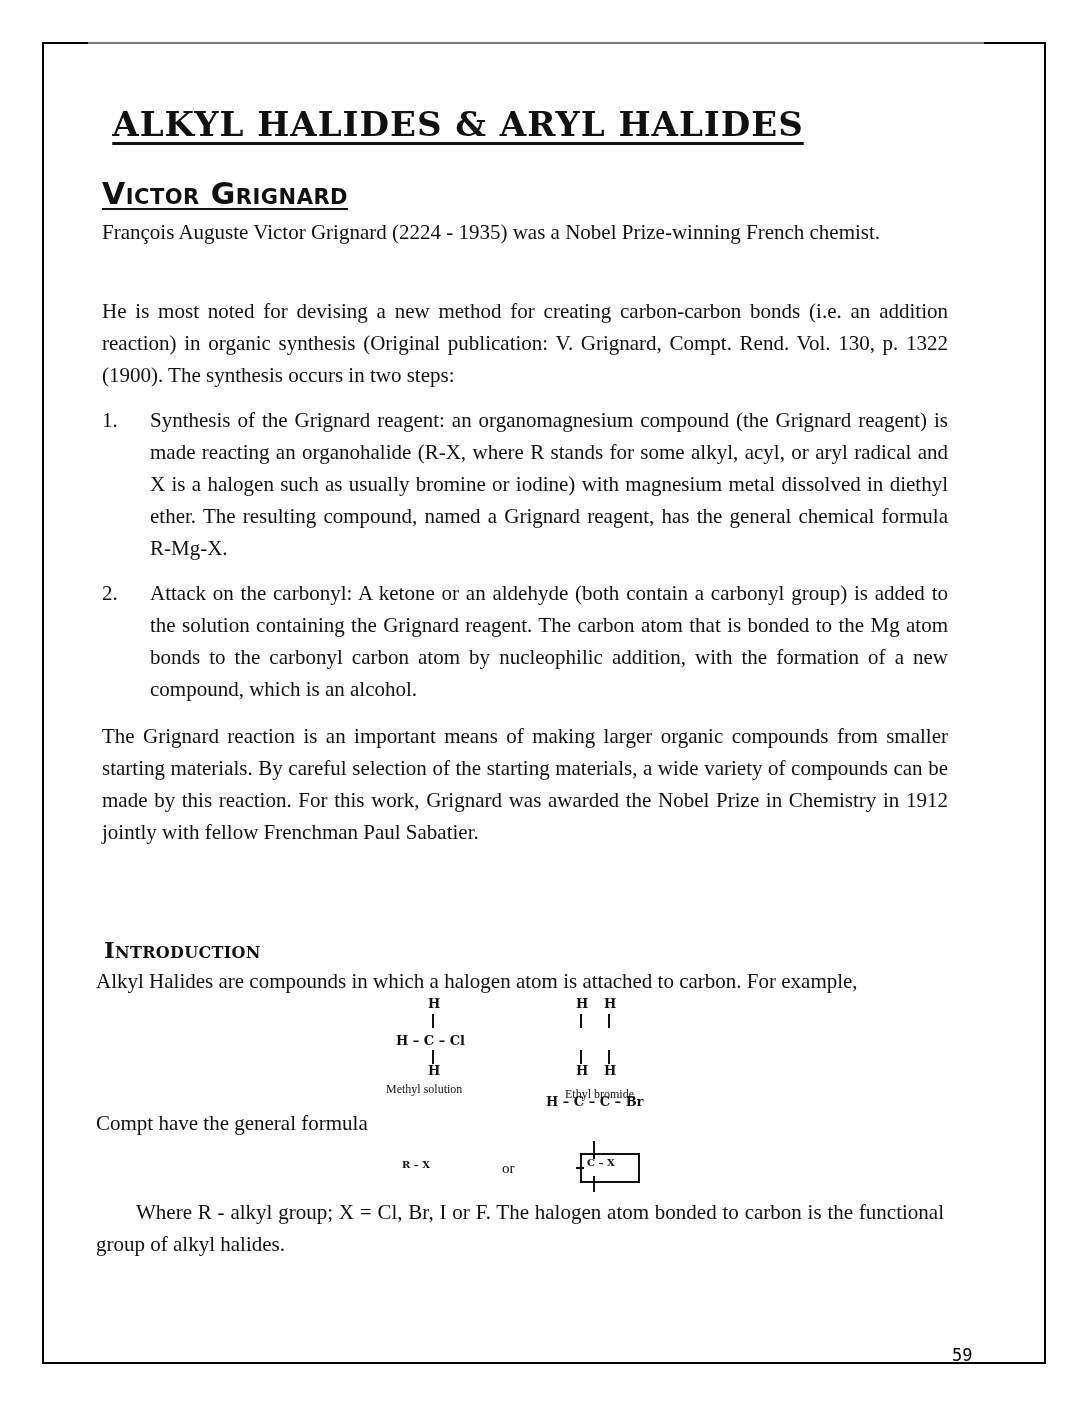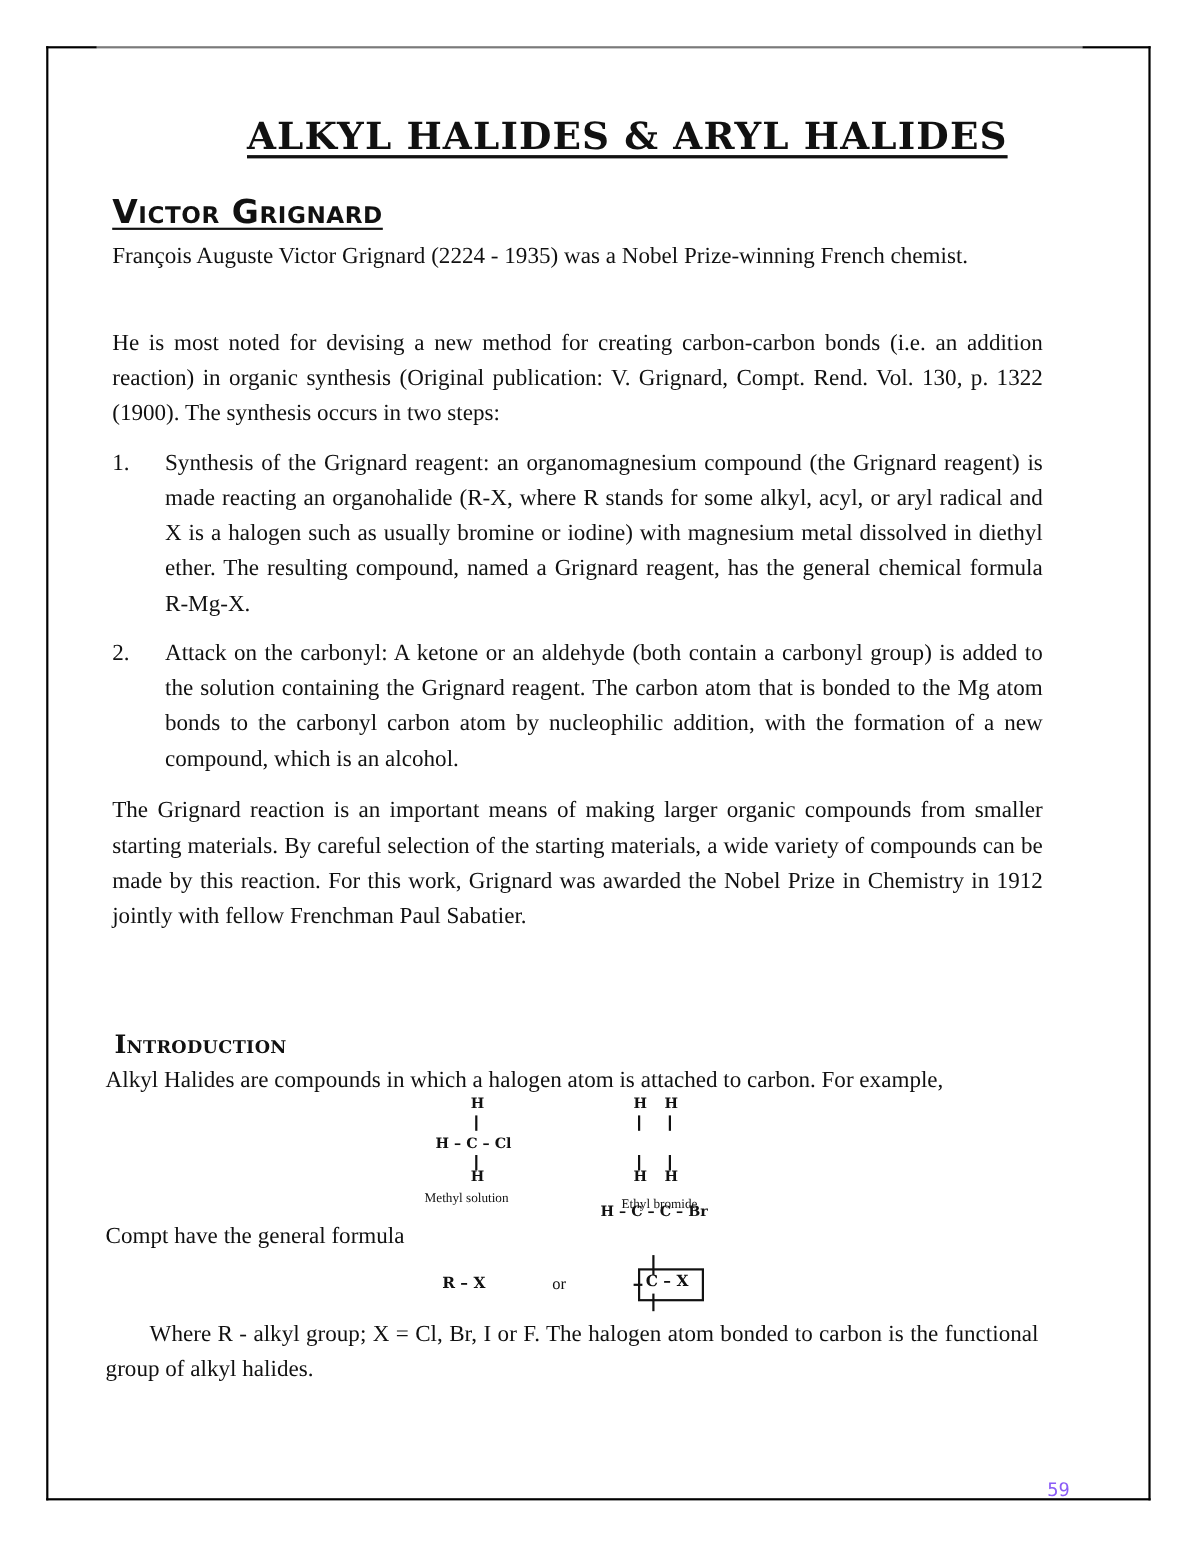--- a/index.html
+++ b/index.html
@@ -3,39 +3,39 @@
 <meta charset="utf-8">
 <style>
   html, body { margin:0; padding:0; background:#ffffff; }
   body { width:1088px; height:1408px; position:relative; overflow:hidden; font-family:"Liberation Serif", serif; color:#111; }
   .frame-top-left { position:absolute; left:42px; top:42px; width:46px; height:2px; background:#000; }
   .frame-top-mid { position:absolute; left:88px; top:42px; width:896px; height:2px; background:#7a7a7a; }
   .frame-top-right { position:absolute; left:984px; top:42px; width:62px; height:2px; background:#000; }
   .frame-left { position:absolute; left:42px; top:42px; width:2px; height:1322px; background:#000; }
   .frame-right { position:absolute; left:1044px; top:42px; width:2px; height:1322px; background:#000; }
   .frame-bottom { position:absolute; left:42px; top:1362px; width:1004px; height:2px; background:#000; }
-  .page-number { position:absolute; left:952px; top:1345px; font-family:"DejaVu Sans Mono", monospace; font-size:17px; color:#8b5cf6; }
+  .page-number { position:absolute; left:952px; top:1345px; font-family:"DejaVu Sans Mono", monospace; font-size:17px; color:#000000; }
 
-  .title { position:absolute; left:0; width:916px; top:104px; text-align:right; }
+  .title { position:absolute; left:0; width:916px; top:104px; text-align:center; }
   .title span { font-family:"DejaVu Serif", serif; font-weight:900; font-size:34px; letter-spacing:1px; text-decoration:underline; text-decoration-thickness:3px; text-underline-offset:6px; font-variant:small-caps; }
 
   .h2 { position:absolute; left:102px; top:176px; font-family:"DejaVu Sans", sans-serif; font-weight:bold; font-size:30px; font-variant:small-caps; text-decoration:underline; text-decoration-thickness:2px; text-underline-offset:4px; letter-spacing:0.5px; }
   .h3 { position:absolute; left:104px; top:936px; font-family:"DejaVu Serif", serif; font-weight:900; font-size:23px; font-variant:small-caps; letter-spacing:0.3px; }
 
   .para { position:absolute; left:102px; width:846px; font-size:21px; line-height:32px; text-align:justify; }
   .list-item { position:absolute; left:102px; width:846px; font-size:21px; line-height:32px; }
   .list-item .num { position:absolute; left:0; top:0; }
   .list-item .txt { margin-left:48px; text-align:justify; display:block; }
 
   .mol { position:absolute; font-family:"DejaVu Serif", serif; font-weight:bold; font-size:13px; }
   .mol-label { position:absolute; font-family:"Liberation Serif", serif; font-size:12px; }
   .bond-v { position:absolute; width:2px; height:14px; background:#111; }
   .atom { position:absolute; }
 
-  .formula { position:absolute; font-family:"DejaVu Serif", serif; font-weight:bold; font-size:14px; }
+  .formula { position:absolute; font-family:"DejaVu Serif", serif; font-weight:bold; font-size:10px; }
   .or { position:absolute; font-family:"Liberation Serif", serif; font-size:15px; }
   .box { position:absolute; left:580px; top:1153px; width:56px; height:26px; border:2px solid #111; }
 </style>
 </head>
 <body>
 
 <div class="frame-top-left"></div>
 <div class="frame-top-mid"></div>
 <div class="frame-top-right"></div>
 <div class="frame-left"></div>

